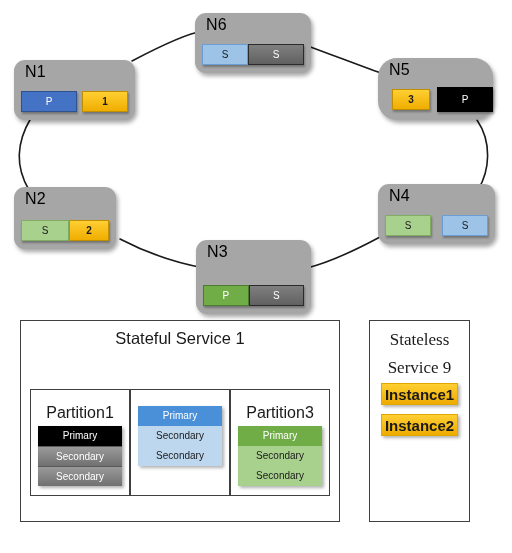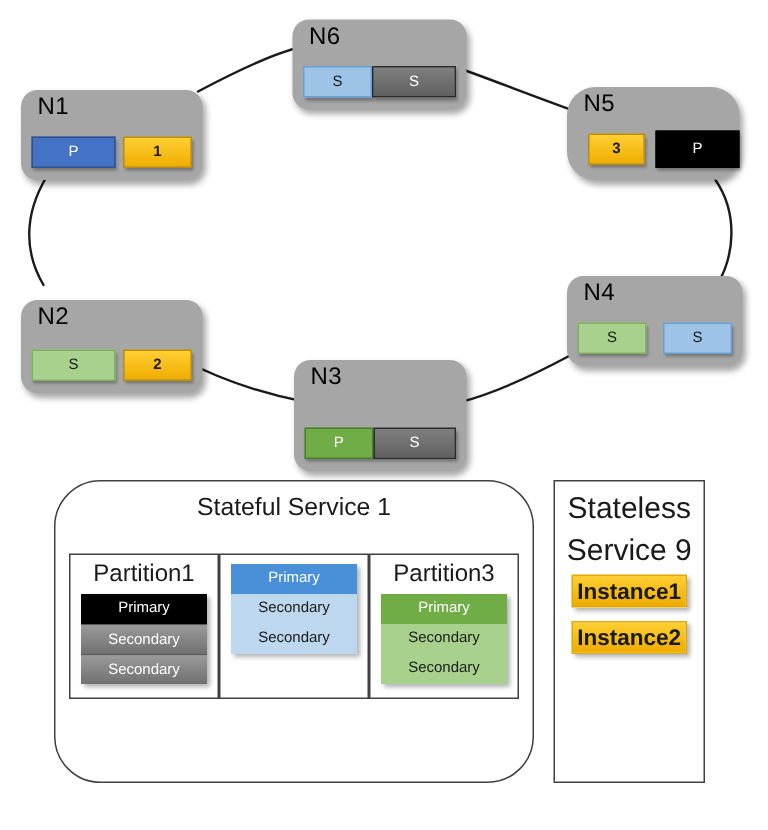--- a/index.html
+++ b/index.html
@@ -96,41 +96,42 @@
     border: 1.4px solid #404040;
     box-sizing: border-box;
   }
   .panel-title {
     text-align: center;
     color: #1a1a1a;
     font-size: 16px;
     line-height: 19px;
   }
 
-  #stateful-panel { left: 36px;  top: 320px; width: 320px; height: 202px; border-radius: 31px; }
+  #stateful-panel { left: 20px;  top: 320px; width: 320px; height: 202px; }
   #stateless-panel{ left: 369px; top: 320px; width: 101px; height: 202px; }
 
   #stateful-panel .panel-title { margin-top: 8px; font-size: 16.5px; }
-  #stateless-panel .panel-title { margin-top: 9px; font-size: 20px; }
+  #stateless-panel .panel-title { margin-top: 9px; font-size: 17px; font-family: Liberation Serif, serif; }
 
   .partitions {
     position: absolute;
     left: 9px;
     top: 48px;
     right: 9px;
     display: flex;
     flex-direction: row;
     justify-content: space-between;
   }
   .partition {
     width: 107px;
     border: 1.4px solid #404040;
     background: #ffffff;
     box-sizing: border-box;
-    padding: 3px 7px 9px 7px;
+    padding: 13px 7px 9px 7px;
+    margin-top: 20px;
   }
   .partition-title {
     text-align: center;
     font-size: 16px;
     line-height: 20px;
     color: #1a1a1a;
   }
   .replica-stack {
     margin-top: 3px;
     box-shadow: 2px 2px 3px rgba(0,0,0,0.30);
@@ -214,21 +215,21 @@
   </div>
 
   <div class="node" id="node-n5" style="left:378px; top:58px; width:115px; height:62px;border-radius:19px;">
     <div class="node-title">N5</div>
     <div class="node-slots gap-right" style="padding-right:0;">
       <div class="chip gold w-narrow">3</div>
       <div class="chip black w-wide" style="margin-left:7px; height:25px;">P</div>
     </div>
   </div>
 
-  <div class="node" id="node-n2" style="left:14px; top:200px; width:121px; height:62px;">
+  <div class="node" id="node-n2" style="left:14px; top:187px; width:102px; height:62px;">
     <div class="node-title">N2</div>
     <div class="node-slots gap-wide">
       <div class="chip lightgreen w-wide">S</div>
       <div class="chip gold">2</div>
     </div>
   </div>
 
   <div class="node" id="node-n3" style="left:196px; top:240px; width:115px; height:74px;">
     <div class="node-title">N3</div>
     <div class="node-slots gap-wide">

